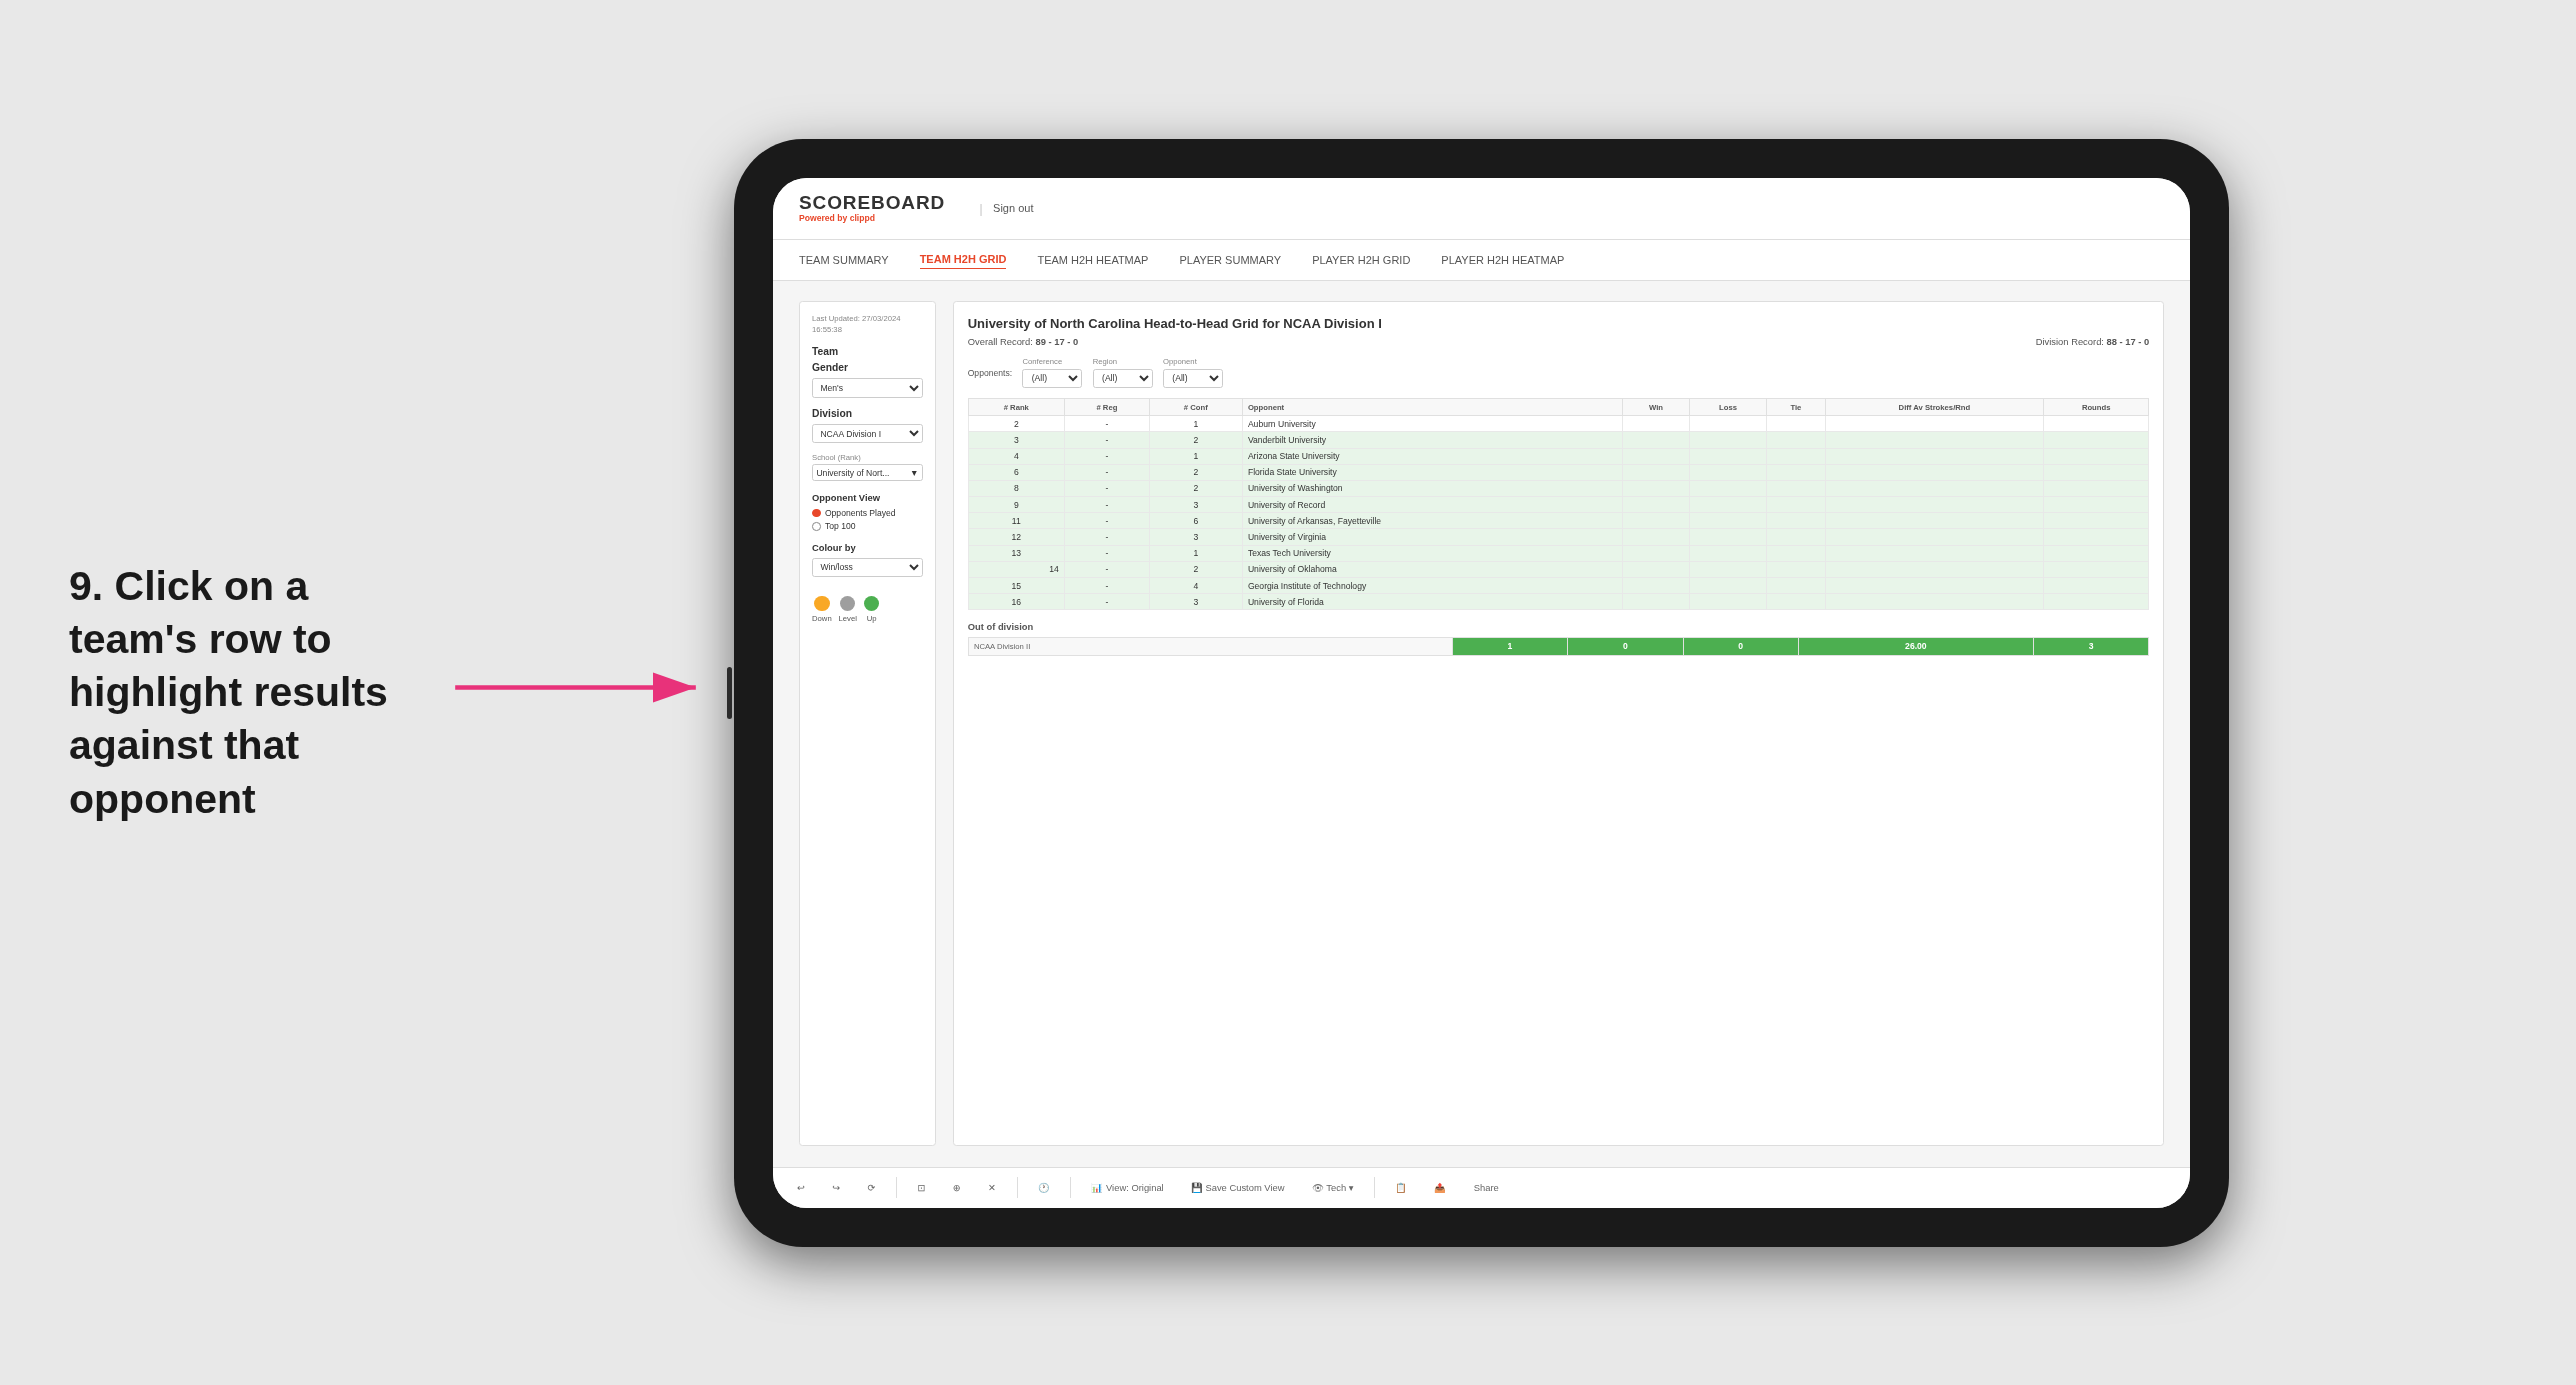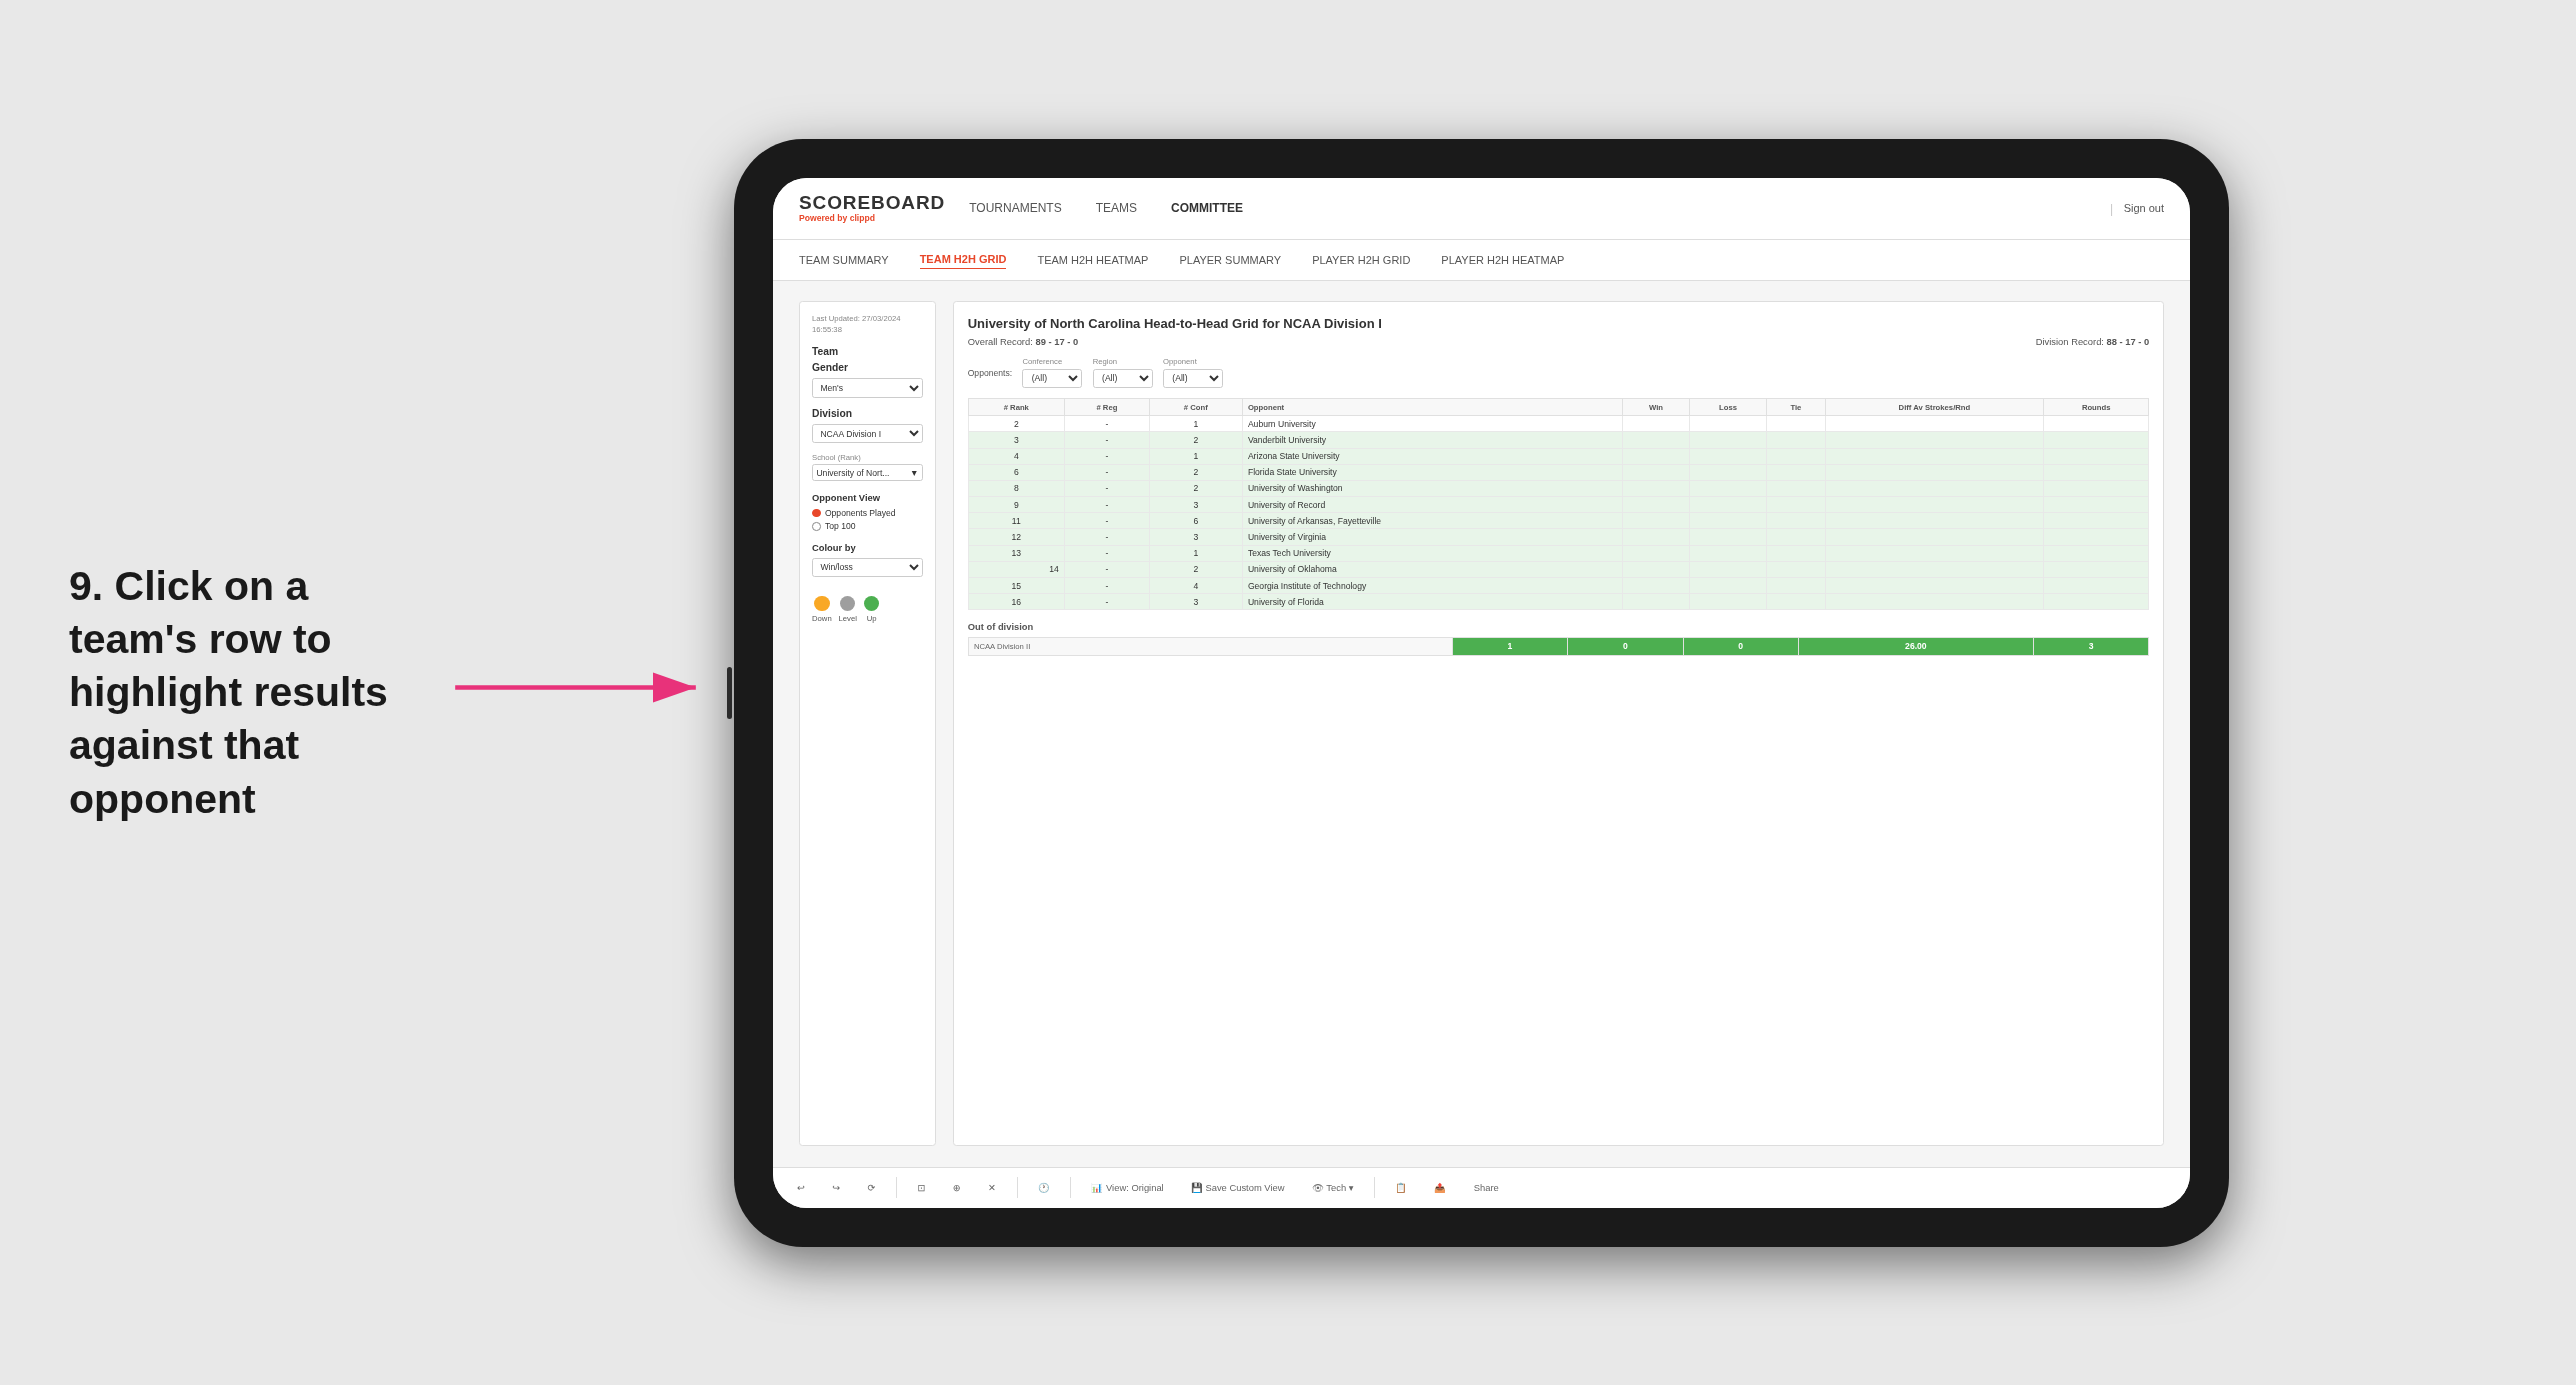--- a/index.html
+++ b/index.html
@@ -40,21 +40,21 @@
       border-bottom: 0.9px solid #ddd;
       padding: 0 26px;
       display: flex;
       align-items: center;
       height: 62px;
       flex-shrink: 0;
     }
     .logo-area {
       display: flex;
       flex-direction: column;
-      margin-right: 24px;
+      margin-right: 34px;
     }
     .logo-scoreboard {
       font-size: 19px;
       font-weight: 900;
       color: #333;
       letter-spacing: 0.9px;
       line-height: 1;
     }
     .logo-powered {
       font-size: 8.6px;
@@ -410,25 +410,20 @@
 
     <div class="app-bar">
       <div class="logo-area">
         <div class="logo-scoreboard">
           <span>SCOREBOARD</span>
         </div>
         <div class="logo-powered">
           <span>Powered by</span>
           <span style="color:#e8472a; font-weight:bold;">clippd</span>
         </div>
-      </div>
-      <div class="nav-links">
-        <span class="nav-link">TOURNAMENTS</span>
-        <span class="nav-link">TEAMS</span>
-        <span class="nav-link active">COMMITTEE</span>
       </div>
       <span class="separator">|</span>
       <span class="sign-out">Sign out</span>
     </div>
 
     <div class="sub-nav">
       <span class="sub-nav-link">TEAM SUMMARY</span>
       <span class="sub-nav-link active">TEAM H2H GRID</span>
       <span class="sub-nav-link">TEAM H2H HEATMAP</span>
       <span class="sub-nav-link">PLAYER SUMMARY</span>

